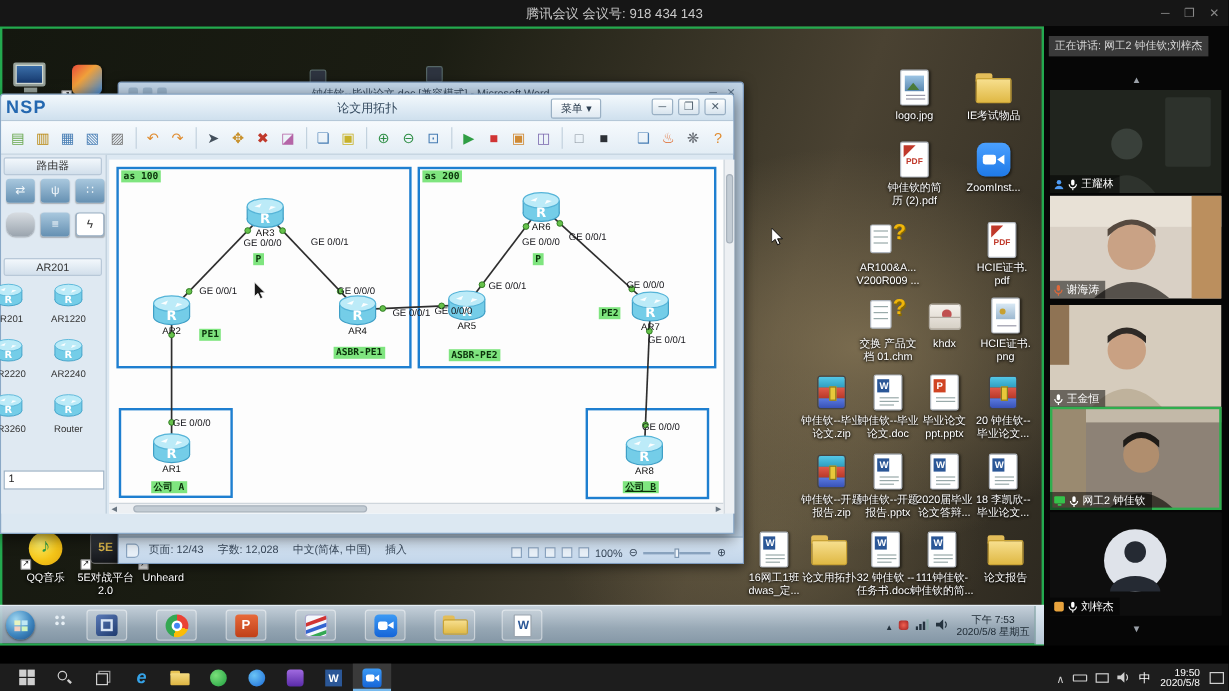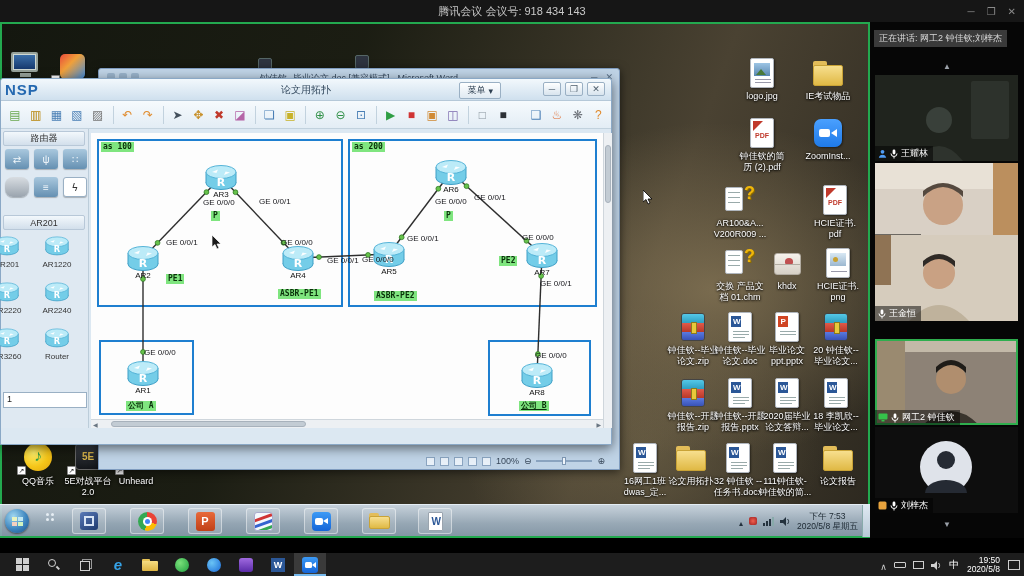--- a/index.html
+++ b/index.html
@@ -474,20 +474,24 @@
       <div id="word-qat">
           <i></i>
           <i></i>
           <i></i>
         </div>
       <div id="word-title">钟佳钦--毕业论文.doc [兼容模式] - Microsoft Word</div>
       <div id="word-controls">
           <span class="wctl">─</span>
           <span class="wctl">✕</span>
         </div>
+      <div id="word-status">
+        <span class="wbook"></span>
+        <span id="word-status-items"><span class="wst">页面: 12/43</span><span class="wdiv"></span><span class="wst">字数: 12,028</span><span class="wdiv"></span><span class="wst">中文(简体, 中国)</span><span class="wdiv"></span><span class="wst">插入</span></span>
+      </div>
       <div id="word-zoomzone">
         <span class="wview"></span>
         <span class="wview"></span>
         <span class="wview"></span>
         <span class="wview"></span>
         <span class="wview"></span>
         <span class="wzoom">100%</span>
         <span class="wzoom">⊖</span>
         <span class="wslider">
             <i></i>
@@ -888,21 +892,21 @@
             <path d="M48 34 Q68 14 88 34 L88 28 Q68 12 48 28 Z" fill="#55493f"></path>
             <path d="M36 86 Q68 58 100 86 Z" fill="#56514b"></path>
           </svg><div class="pbadge">
             <svg width="8" height="10">
               <rect x="2.6" y="0.5" width="2.8" height="5" rx="1.4" fill="#e0683a"></rect>
               <path d="M1 4.5 a3 3 0 0 0 6 0" fill="none" stroke="#e0683a"></path>
               <line x1="4" y1="7.8" x2="4" y2="9.5" stroke="#e0683a"></line>
             </svg>
             <span class="pname">谢海涛</span>
           </div></div>
-        <div class="vtile" style="top: 213px;"><svg width="143" height="86" viewBox="0 0 143 86">
+        <div class="vtile" style="top: 232px;"><svg width="143" height="86" viewBox="0 0 143 86">
             <rect width="143" height="86" fill="#d6ccbd"></rect>
             <rect width="16" height="50" fill="#8f7354"></rect>
             <circle cx="64" cy="38" r="16" fill="#c9a183"></circle>
             <path d="M48 32 Q64 16 80 32 L80 26 Q64 12 48 26 Z" fill="#2f2a26"></path>
             <path d="M34 86 Q64 54 94 86 Z" fill="#bfb29c"></path>
           </svg><div class="pbadge">
             <svg width="8" height="10">
               <rect x="2.6" y="0.5" width="2.8" height="5" rx="1.4" fill="#fff"></rect>
               <path d="M1 4.5 a3 3 0 0 0 6 0" fill="none" stroke="#fff"></path>
               <line x1="4" y1="7.8" x2="4" y2="9.5" stroke="#fff"></line>

